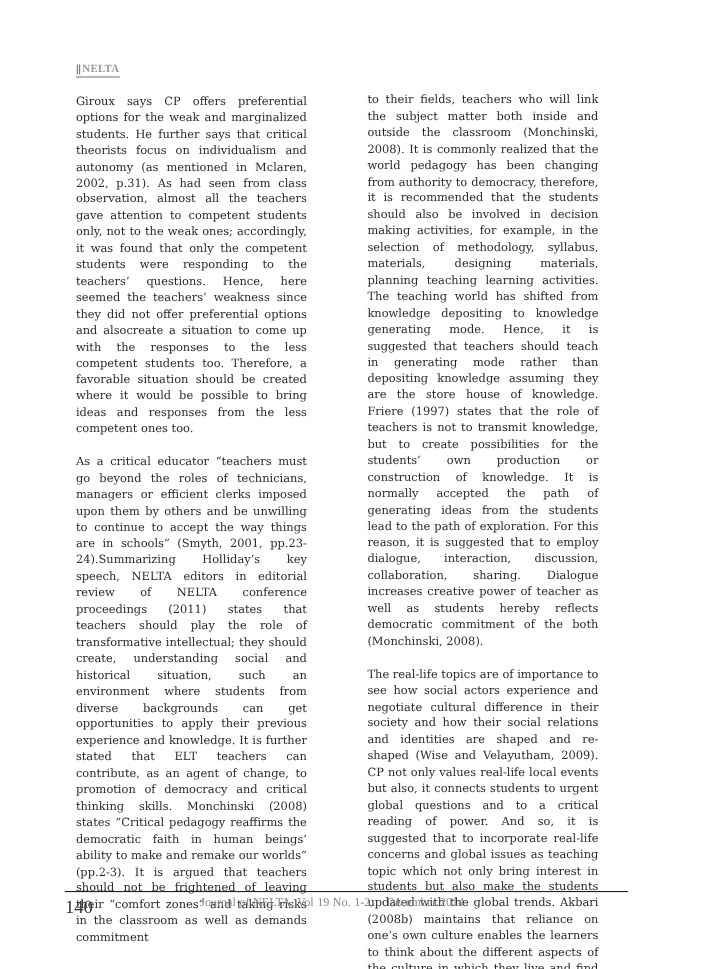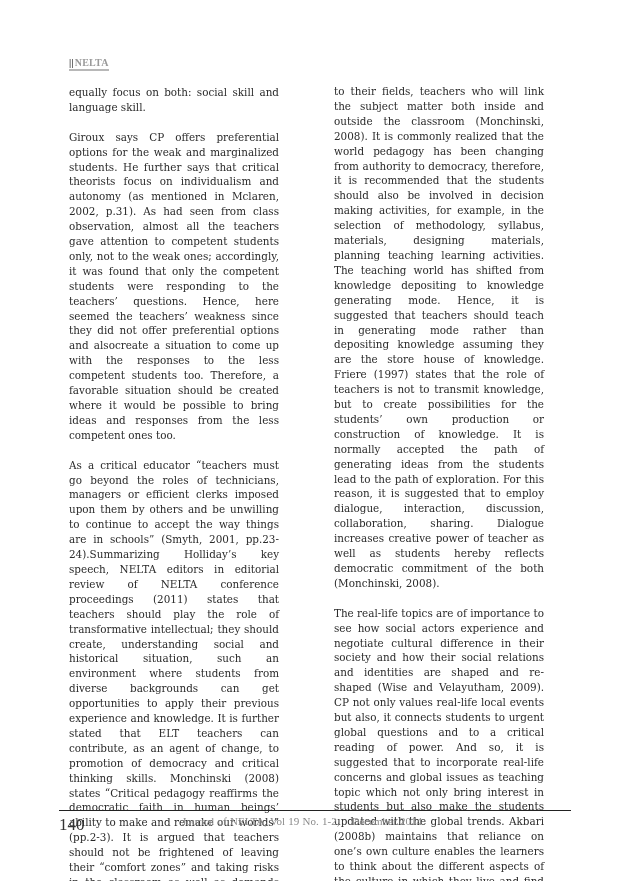--- a/index.html
+++ b/index.html
@@ -39,21 +39,20 @@
 </head>
 <body>
 
 <div class="page">
 
   <div class="header">
     <span class="bars">||</span><span>NELTA</span>
   </div>
 
   <div class="col col-left">
-    <p>equally focus on both: social skill and language skill.</p>
     <p>Giroux says CP offers preferential options for the weak and marginalized students. He further says that critical theorists focus on individualism and autonomy (as mentioned in Mclaren, 2002, p.31). As had seen from class observation, almost all the teachers gave attention to competent students only, not to the weak ones; accordingly, it was found that only the competent students were responding to the teachers’ questions. Hence, here seemed the teachers’ weakness since they did not offer preferential options and alsocreate a situation to come up with the responses to the less competent students too. Therefore, a favorable situation should be created where it would be possible to bring ideas and responses from the less competent ones too.</p>
     <p>As a critical educator “teachers must go beyond the roles of technicians, managers or efficient clerks imposed upon them by others and be unwilling to continue to accept the way things are in schools” (Smyth, 2001, pp.23-24).Summarizing Holliday’s key speech, NELTA editors in editorial review of NELTA conference proceedings (2011) states that teachers should play the role of transformative intellectual; they should create, understanding social and historical situation, such an environment where students from diverse backgrounds can get opportunities to apply their previous experience and knowledge.  It is further stated that ELT teachers can contribute, as an agent of change, to promotion of democracy and critical thinking skills. Monchinski (2008) states “Critical pedagogy reaffirms the democratic faith in human beings’ ability to make and remake our worlds” (pp.2-3). It is argued that teachers should not be frightened of leaving their “comfort zones” and taking risks in the classroom as well as demands commitment</p>
   </div>
 
   <div class="col col-right">
     <p>to their fields, teachers who will link the subject matter both inside and outside the classroom (Monchinski, 2008). It is commonly realized that the world pedagogy has been changing from authority to democracy, therefore, it is recommended that the students should also be involved in decision making activities, for example, in the selection of methodology, syllabus, materials, designing materials, planning teaching learning activities. The teaching world has shifted from knowledge depositing to knowledge generating mode. Hence, it is suggested that teachers should teach in generating mode rather than depositing knowledge assuming they are the store house of knowledge. Friere (1997) states that the role of teachers is not to transmit knowledge, but to create possibilities for the students’ own production or construction of knowledge. It is normally accepted the path of generating ideas from the students lead to the path of exploration. For this reason, it is suggested that to employ dialogue, interaction, discussion, collaboration, sharing. Dialogue increases creative power of teacher as well as students hereby reflects democratic commitment of the both (Monchinski, 2008).</p>
     <p>The real-life topics are of importance to see how social actors experience and negotiate cultural difference in their society and how their social relations and identities are shaped and re-shaped (Wise and Velayutham, 2009). CP not only values real-life local events but also, it connects students to urgent global questions and to a critical reading of power. And so, it is suggested that to incorporate real-life concerns and global issues as teaching topic which not only bring interest in students but also make the students updated with the global trends. Akbari (2008b) maintains that reliance on one’s own culture enables the learners to think about the different aspects of the culture in which they live and find ways to bring changes in society where</p>
   </div>
 
   <div class="footer-rule"></div>

